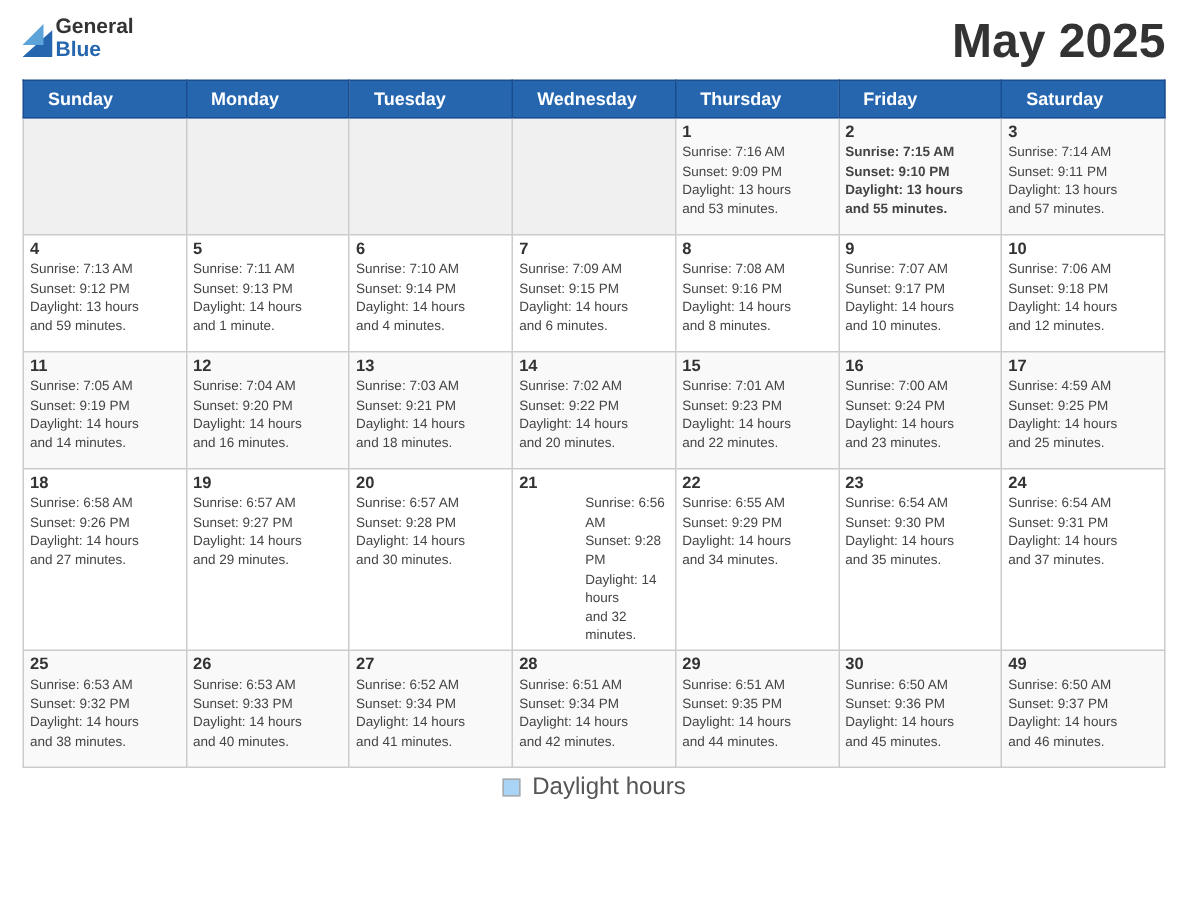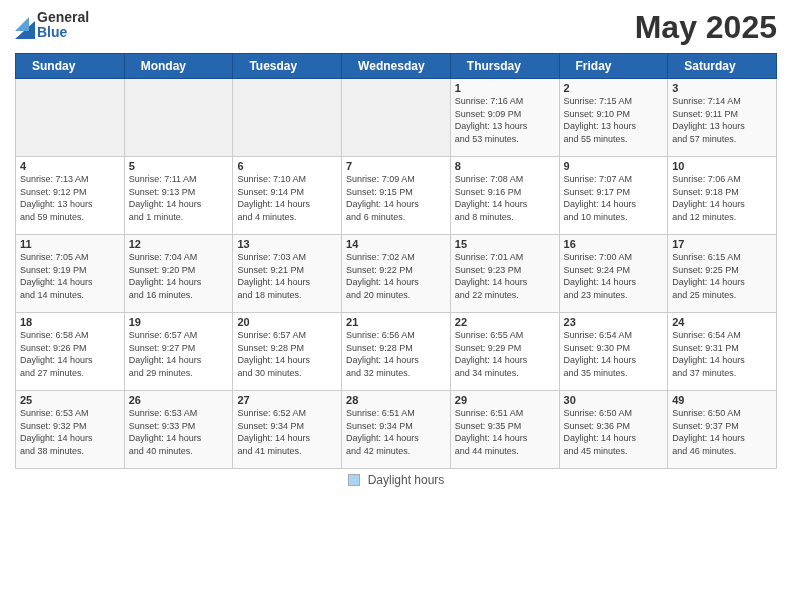--- a/index.html
+++ b/index.html
@@ -17,21 +17,21 @@
       padding: 10px 15px;
     }
     .header {
       display: flex;
       justify-content: space-between;
       align-items: flex-start;
       margin-bottom: 8px;
     }
     .logo {
       display: flex;
-      align-items: center;
+      align-items: flex-start;
       gap: 0px;
     }
     .logo-text {
       display: flex;
       flex-direction: column;
       line-height: 1.1;
     }
     .logo-general {
       font-size: 14px;
       font-weight: bold;
@@ -102,21 +102,21 @@
     }
     .empty-cell {
       background: #f0f0f0 !important;
     }
     .footer {
       display: flex;
       justify-content: center;
       align-items: center;
       margin-top: 4px;
       gap: 8px;
-      font-size: 12px;
+      font-size: 16px;
       color: #555;
     }
     .footer-swatch {
       width: 12px;
       height: 12px;
       background: #aad4f5;
       border: 1px solid #aaa;
       display: inline-block;
     }
   </style>
@@ -160,21 +160,21 @@
           <td class="empty-cell"></td>
           <td>
             <span class="day-number">1</span>
             <div class="day-info" style="white-space: pre-line;">Sunrise: 7:16 AM
 Sunset: 9:09 PM
 Daylight: 13 hours
 and 53 minutes.</div>
           </td>
           <td>
             <span class="day-number">2</span>
-            <div class="day-info" style="white-space: pre-line;">Sunrise: 7:15 AM
+            <div class="day-info" style="white-space: pre-line; font-weight: bold;">Sunrise: 7:15 AM
 Sunset: 9:10 PM
 Daylight: 13 hours
 and 55 minutes.</div>
           </td>
           <td>
             <span class="day-number">3</span>
             <div class="day-info" style="white-space: pre-line;">Sunrise: 7:14 AM
 Sunset: 9:11 PM
 Daylight: 13 hours
 and 57 minutes.</div>
@@ -269,21 +269,21 @@
           </td>
           <td>
             <span class="day-number">16</span>
             <div class="day-info" style="white-space: pre-line;">Sunrise: 7:00 AM
 Sunset: 9:24 PM
 Daylight: 14 hours
 and 23 minutes.</div>
           </td>
           <td>
             <span class="day-number">17</span>
-            <div class="day-info" style="white-space: pre-line;">Sunrise: 6:15 AM
+            <div class="day-info" style="white-space: pre-line;">Sunrise: 4:59 AM
 Sunset: 9:25 PM
 Daylight: 14 hours
 and 25 minutes.</div>
           </td>
         </tr>
         <tr>
           <td>
             <span class="day-number">18</span>
             <div class="day-info" style="white-space: pre-line;">Sunrise: 6:58 AM
 Sunset: 9:26 PM
@@ -299,21 +299,21 @@
           </td>
           <td>
             <span class="day-number">20</span>
             <div class="day-info" style="white-space: pre-line;">Sunrise: 6:57 AM
 Sunset: 9:28 PM
 Daylight: 14 hours
 and 30 minutes.</div>
           </td>
           <td>
             <span class="day-number">21</span>
-            <div class="day-info" style="white-space: pre-line;">Sunrise: 6:56 AM
+            <div class="day-info" style="white-space: pre-line; margin-left: 44px;">Sunrise: 6:56 AM
 Sunset: 9:28 PM
 Daylight: 14 hours
 and 32 minutes.</div>
           </td>
           <td>
             <span class="day-number">22</span>
             <div class="day-info" style="white-space: pre-line;">Sunrise: 6:55 AM
 Sunset: 9:29 PM
 Daylight: 14 hours
 and 34 minutes.</div>

